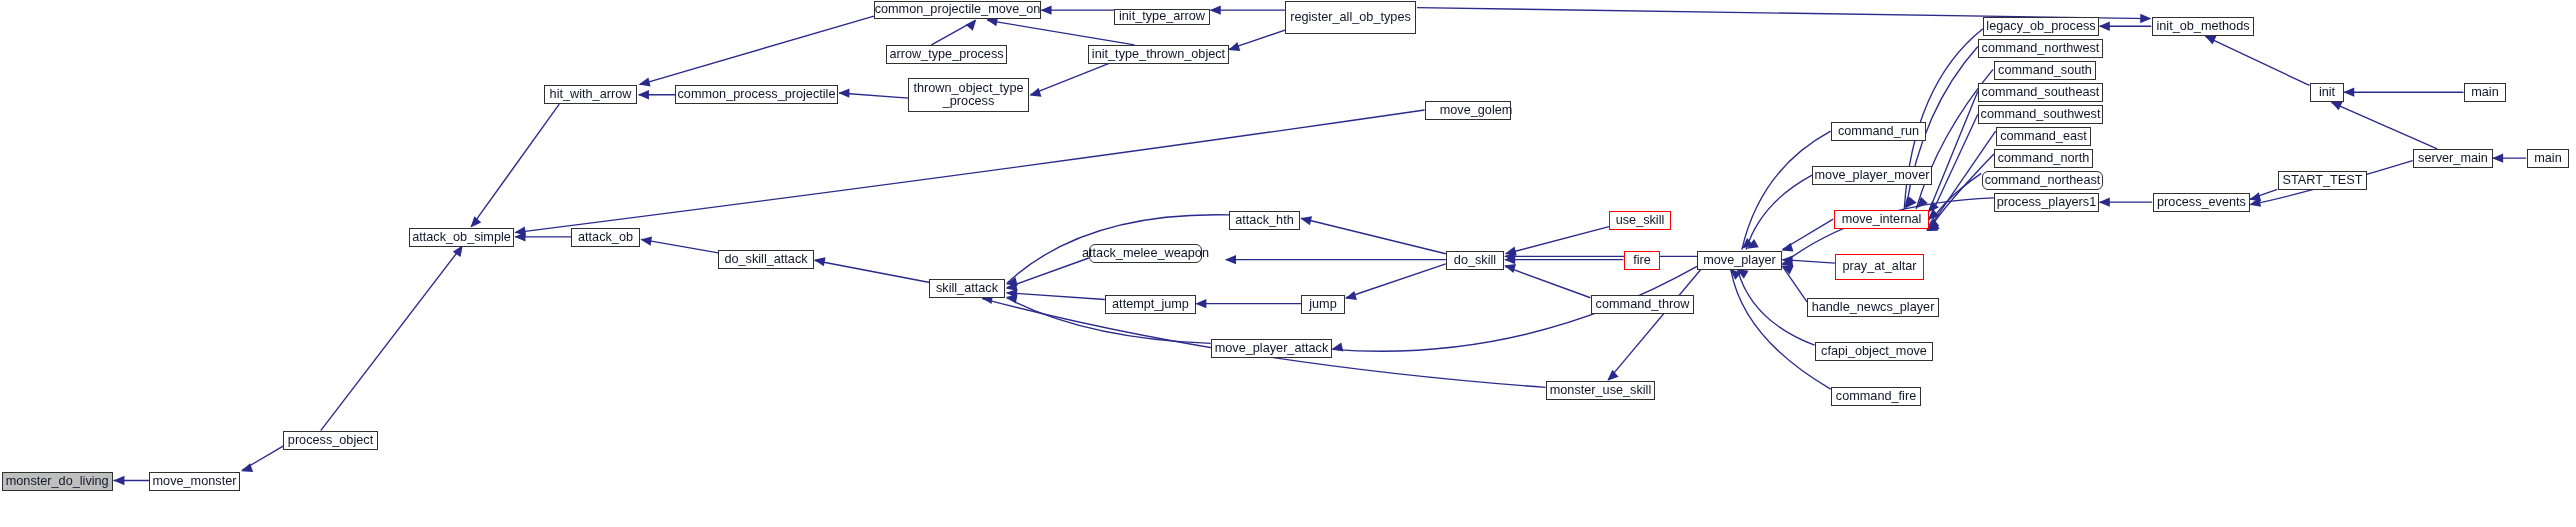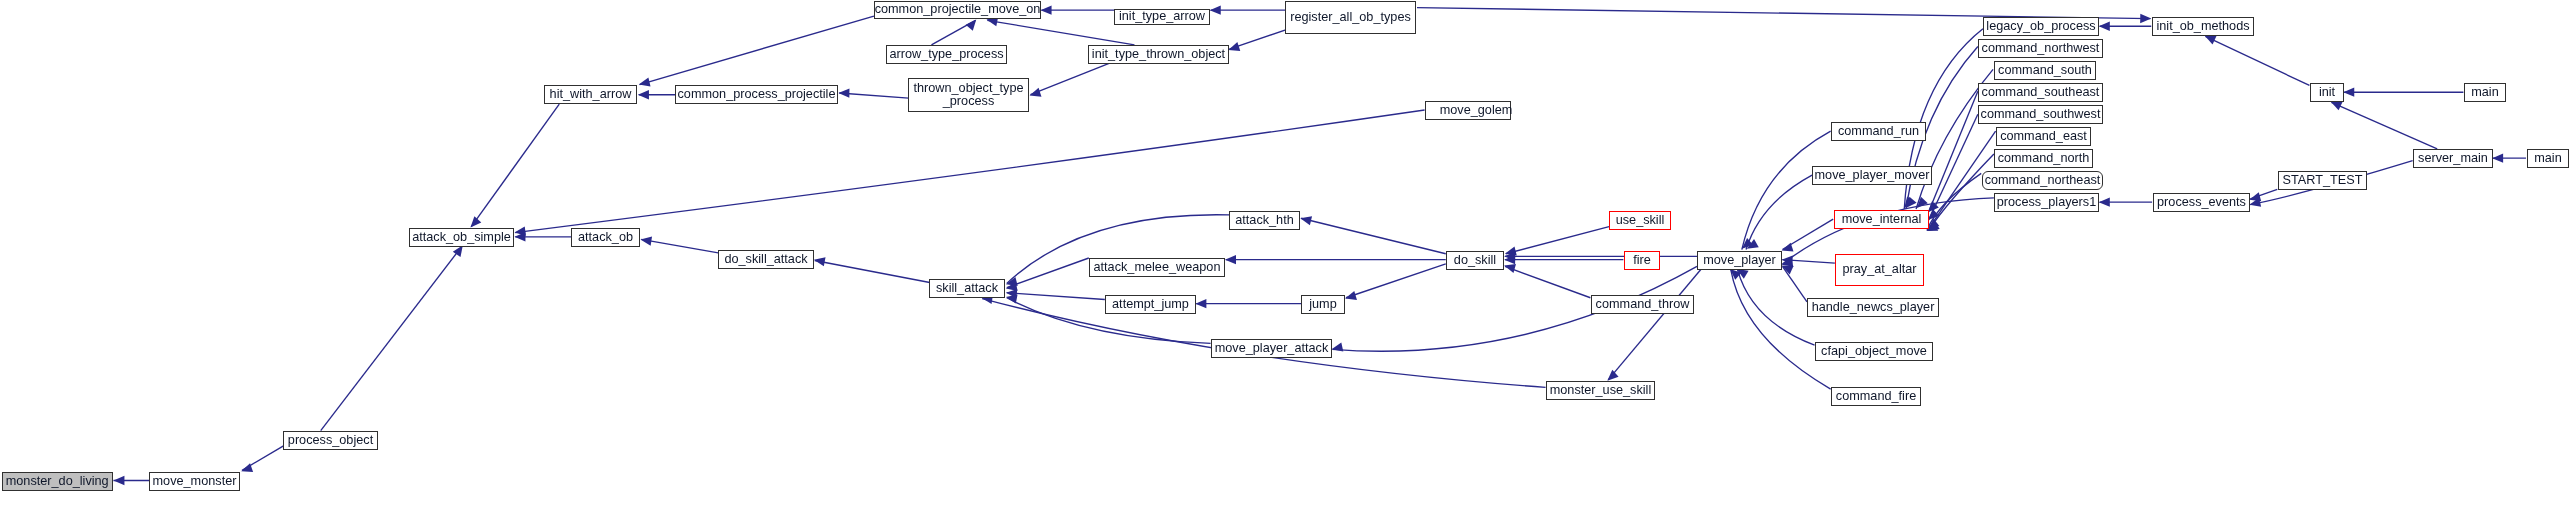--- a/index.html
+++ b/index.html
@@ -163,34 +163,34 @@
     <div class="node" style="left: 675px; top: 85px; width: 163px; height: 18.6px;"><span>common_process_projectile</span></div>
     <div class="node" style="left: 908px; top: 78px; width: 121px; height: 34px;"><span>thrown_object_type
 _process</span></div>
     <div class="node" style="left: 874px; top: 0.8px; width: 167px; height: 18.6px;"><span>common_projectile_move_on</span></div>
     <div class="node" style="left: 886px; top: 45px; width: 121px; height: 18.6px;"><span>arrow_type_process</span></div>
     <div class="node" style="left: 1114px; top: 9px; width: 96px; height: 16px;"><span>init_type_arrow</span></div>
     <div class="node" style="left: 1088px; top: 45px; width: 141px; height: 18.6px;"><span>init_type_thrown_object</span></div>
     <div class="node" style="left: 1285px; top: 0.8px; width: 131px; height: 33px;"><span>register_all_ob_types</span></div>
     <div class="node" style="left: 1425px; top: 101px; width: 86px; height: 18.6px; padding-left: 16px;"><span>move_golem</span></div>
     <div class="node" style="left: 1229px; top: 211px; width: 71px; height: 18.6px;"><span>attack_hth</span></div>
-    <div class="node" style="left: 1089px; top: 258px; width: 136px; height: 18.6px;"><span>attack_melee_weapon</span></div>
+    <div class="node" style="left: 1089px; top: 244px; width: 113px; height: 18.6px; border-radius: 6px;"><span>attack_melee_weapon</span></div>
     <div class="node" style="left: 1105px; top: 295px; width: 91px; height: 18.6px;"><span>attempt_jump</span></div>
     <div class="node" style="left: 1301px; top: 295px; width: 44px; height: 18.6px;"><span>jump</span></div>
     <div class="node" style="left: 1211px; top: 339px; width: 121px; height: 18.6px;"><span>move_player_attack</span></div>
     <div class="node" style="left: 1446px; top: 251px; width: 58px; height: 18.6px;"><span>do_skill</span></div>
     <div class="node red" style="left: 1609px; top: 211px; width: 62px; height: 18.6px;"><span>use_skill</span></div>
     <div class="node red" style="left: 1624px; top: 251px; width: 36px; height: 18.6px;"><span>fire</span></div>
     <div class="node" style="left: 1591px; top: 295px; width: 103px; height: 18.6px;"><span>command_throw</span></div>
     <div class="node" style="left: 1546px; top: 381px; width: 109px; height: 18.6px;"><span>monster_use_skill</span></div>
     <div class="node" style="left: 1697px; top: 251px; width: 85px; height: 18.6px;"><span>move_player</span></div>
     <div class="node" style="left: 1831px; top: 122px; width: 95px; height: 18.6px;"><span>command_run</span></div>
     <div class="node" style="left: 1812px; top: 166px; width: 120px; height: 18.6px;"><span>move_player_mover</span></div>
     <div class="node red" style="left: 1834px; top: 210px; width: 95px; height: 18.6px;"><span>move_internal</span></div>
-    <div class="node red" style="left: 1835px; top: 254px; width: 89px; height: 32px;"><span>pray_at_altar</span></div>
+    <div class="node red" style="left: 1835px; top: 254px; width: 89px; height: 26px;"><span>pray_at_altar</span></div>
     <div class="node" style="left: 1807px; top: 298px; width: 132px; height: 18.6px;"><span>handle_newcs_player</span></div>
     <div class="node" style="left: 1815px; top: 342px; width: 118px; height: 18.6px;"><span>cfapi_object_move</span></div>
     <div class="node" style="left: 1831px; top: 387px; width: 90px; height: 18.6px;"><span>command_fire</span></div>
     <div class="node" style="left: 1983px; top: 17px; width: 116px; height: 18.6px;"><span>legacy_ob_process</span></div>
     <div class="node" style="left: 1978px; top: 39px; width: 125px; height: 18.6px;"><span>command_northwest</span></div>
     <div class="node" style="left: 1994px; top: 61px; width: 102px; height: 18.6px;"><span>command_south</span></div>
     <div class="node" style="left: 1978px; top: 83px; width: 125px; height: 18.6px;"><span>command_southeast</span></div>
     <div class="node" style="left: 1978px; top: 105px; width: 125px; height: 18.6px;"><span>command_southwest</span></div>
     <div class="node" style="left: 1996px; top: 127px; width: 95px; height: 18.6px;"><span>command_east</span></div>
     <div class="node" style="left: 1994px; top: 149px; width: 99px; height: 18.6px;"><span>command_north</span></div>

